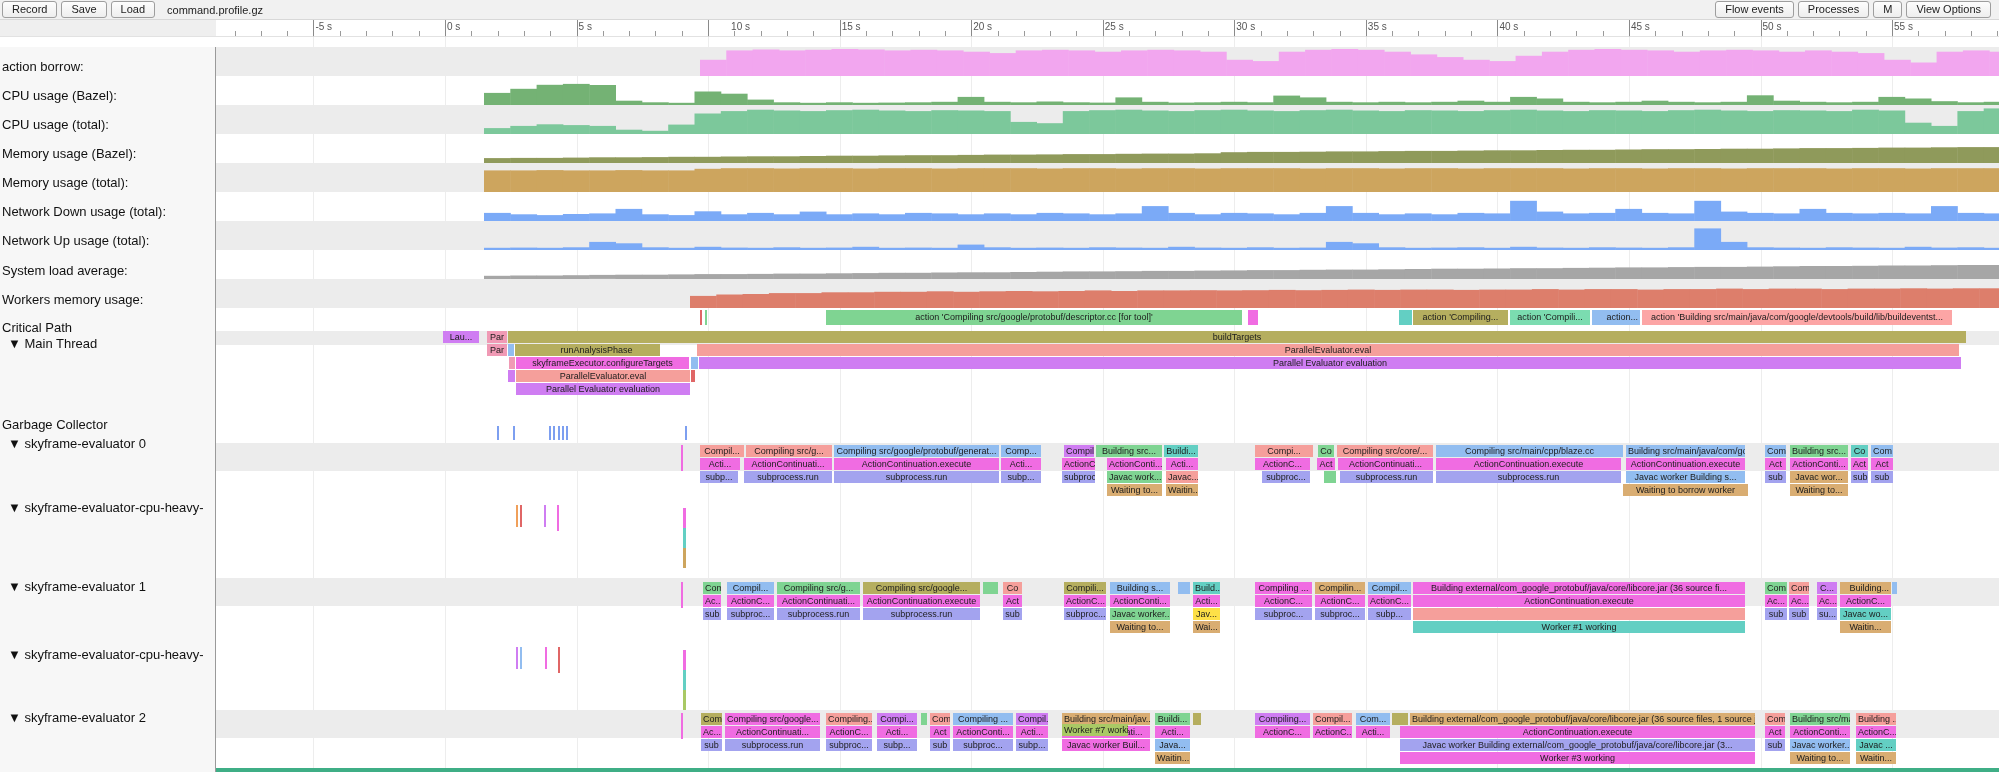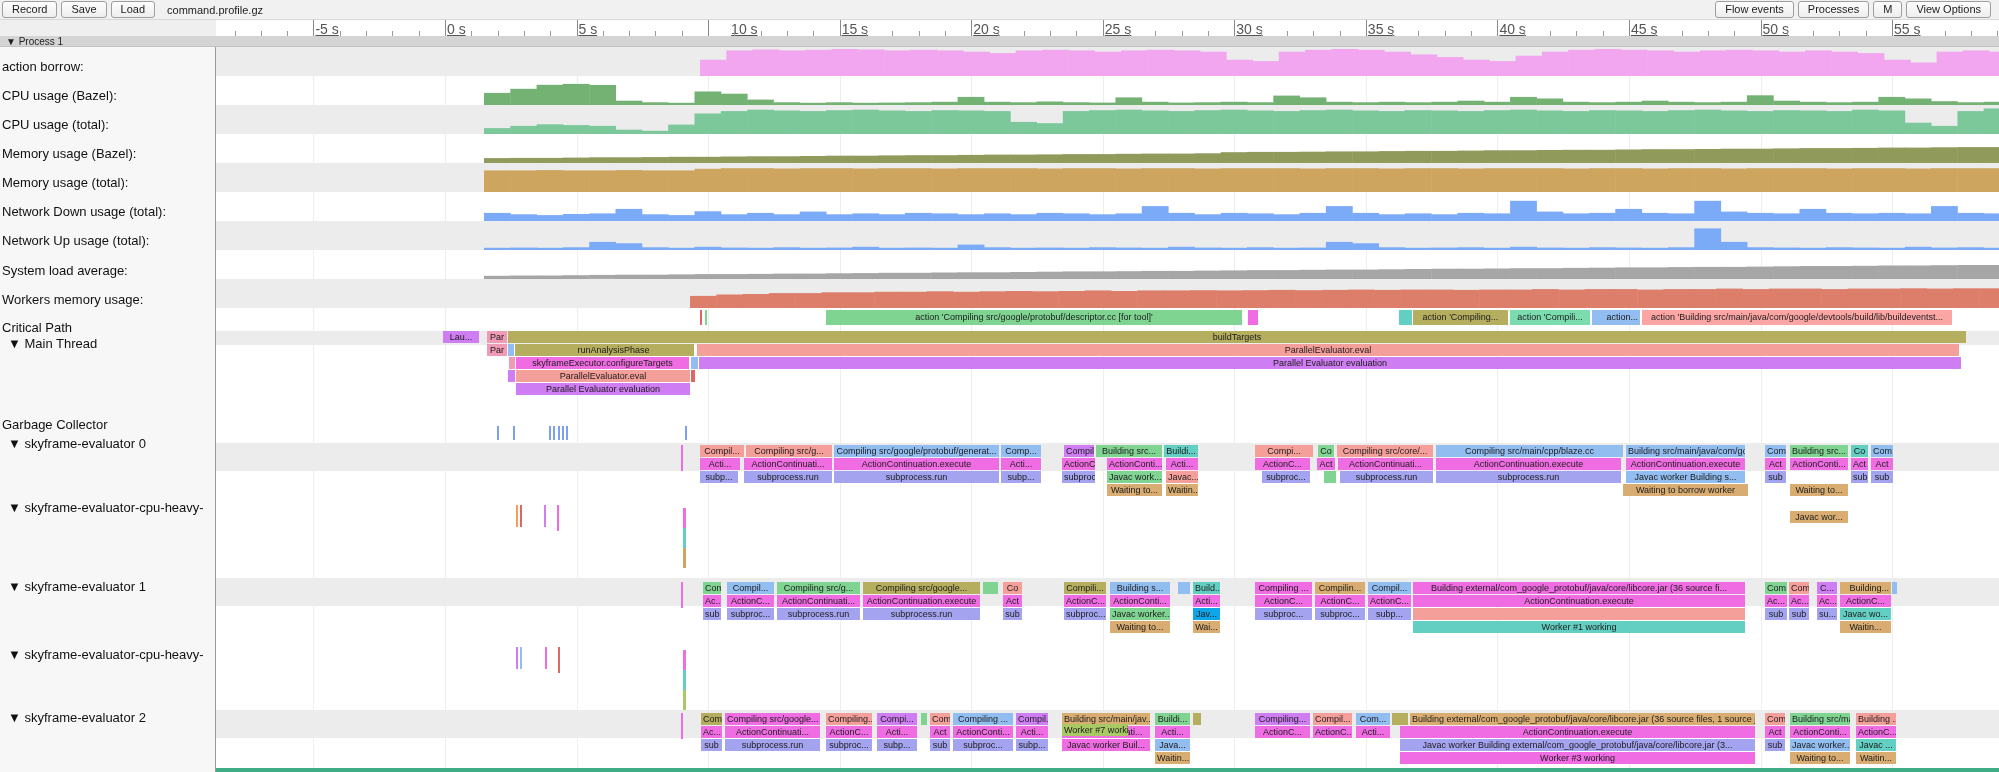--- a/index.html
+++ b/index.html
@@ -10,21 +10,21 @@
            border-bottom:1px solid #d8d8d8;display:flex;align-items:center;padding:0;box-sizing:border-box;}
   .tb-btn{display:inline-block;margin:1px 2px;padding:1px 9px;font-size:11px;color:#222;
           background:linear-gradient(#fdfdfd,#eee);border:1px solid #9e9e9e;border-radius:3px;line-height:13px;}
   #filename{font-size:11px;color:#222;margin-left:10px;}
   #tb-right{margin-left:auto;display:flex;align-items:center;margin-right:6px;}
   
   #ruler{position:absolute;left:0;top:20px;width:1999px;height:16px;background:#fff;border-bottom:1px solid #e2e2e2;}
   #ruler-left{position:absolute;left:0;top:0;width:216px;height:16px;background:#efefef;}
   .tick-minor{position:absolute;bottom:0;width:1px;height:5px;background:#9a9a9a;}
   .tick-major{position:absolute;top:0;width:1px;height:16px;background:#8a8a8a;}
-  .tick-label{position:absolute;top:1px;font-size:14px;color:#555;white-space:nowrap;text-decoration:underline;}
+  .tick-label{position:absolute;top:1px;font-size:10px;color:#555;white-space:nowrap;}
   
   #process-bar{position:absolute;left:0;top:36px;width:1999px;height:11px;background:#d4d4d4;
                font-size:10px;color:#222;line-height:11px;padding-left:6px;box-sizing:border-box;border-bottom:1px solid #c2c2c2;z-index:6;}
   
   #labels{position:absolute;left:0;top:47px;width:215px;height:725px;background:#f7f7f7;
           border-right:1px solid #9a9a9a;z-index:5;}
   .row-label{position:absolute;left:2px;font-size:13px;color:#111;white-space:nowrap;}
   .row-label.sec{left:8px;}
   
   #track{position:absolute;left:0;top:36px;width:1999px;height:736px;z-index:1;}
@@ -132,21 +132,20 @@
       <div class="tick-minor" style="left: 1839.43px;"></div>
       <div class="tick-minor" style="left: 1865.74px;"></div>
       <div class="tick-major" style="left: 1892.05px;"></div>
       <div class="tick-label" style="left: 1894.05px;">55 s</div>
       <div class="tick-minor" style="left: 1918.36px;"></div>
       <div class="tick-minor" style="left: 1944.67px;"></div>
       <div class="tick-minor" style="left: 1970.98px;"></div>
       <div class="tick-minor" style="left: 1997.29px;"></div>
     </div>
 
-  <div id="process-bar">▼ Process 1</div>
 
   <div id="track">
       <div class="gridline" style="left: 313.45px; height: 736px;"></div>
       <div class="gridline" style="left: 445px; height: 736px;"></div>
       <div class="gridline" style="left: 576.55px; height: 736px;"></div>
       <div class="gridline" style="left: 708.1px; height: 736px;"></div>
       <div class="gridline" style="left: 839.65px; height: 736px;"></div>
       <div class="gridline" style="left: 971.2px; height: 736px;"></div>
       <div class="gridline" style="left: 1102.75px; height: 736px;"></div>
       <div class="gridline" style="left: 1234.3px; height: 736px;"></div>
@@ -693,21 +692,21 @@
       <div class="block" style="left: 1399px; top: 274px; width: 13px; height: 15px; line-height: 15px; background: rgb(99, 207, 195);"></div>
       <div class="block" style="left: 1413px; top: 274px; width: 95px; height: 15px; line-height: 15px; background: rgb(181, 174, 95);">action 'Compiling...</div>
       <div class="block" style="left: 1510px; top: 274px; width: 80px; height: 15px; line-height: 15px; background: rgb(123, 220, 176);">action 'Compili...</div>
       <div class="block" style="left: 1592px; top: 274px; width: 48px; height: 15px; line-height: 15px; background: rgb(146, 189, 240); text-align: right;">action...</div>
       <div class="block" style="left: 1642px; top: 274px; width: 310px; height: 15px; line-height: 15px; background: #fca5a5;">action 'Building src/main/java/com/google/devtools/build/lib/buildeventst...</div>
       <div class="block" style="left: 443px; top: 295px; width: 36px; height: 12px; line-height: 12px; background: rgb(207, 125, 242);">Lau...</div>
       <div class="block" style="left: 487px; top: 295px; width: 20px; height: 12px; line-height: 12px; background: rgb(240, 154, 181);">Par</div>
       <div class="block" style="left: 508px; top: 295px; width: 1458px; height: 12px; line-height: 12px; background: rgb(181, 174, 95);">buildTargets</div>
       <div class="block" style="left: 487px; top: 308px; width: 20px; height: 12px; line-height: 12px; background: rgb(240, 154, 181);">Par</div>
       <div class="block" style="left: 508px; top: 308px; width: 6px; height: 12px; line-height: 12px; background: rgb(146, 189, 240);"></div>
-      <div class="block" style="left: 515px; top: 308px; width: 179px; height: 12px; line-height: 12px; background: rgb(181, 174, 95); padding-left: 20px;">runAnalysisPhase</div>
+      <div class="block" style="left: 515px; top: 308px; width: 145px; height: 12px; line-height: 12px; background: rgb(181, 174, 95); padding-left: 20px;">runAnalysisPhase</div>
       <div class="block" style="left: 697px; top: 308px; width: 1262px; height: 12px; line-height: 12px; background: rgb(245, 159, 155);">ParallelEvaluator.eval</div>
       <div class="block" style="left: 509px; top: 321px; width: 6px; height: 12px; line-height: 12px; background: rgb(240, 154, 181);"></div>
       <div class="block" style="left: 516px; top: 321px; width: 173px; height: 12px; line-height: 12px; background: rgb(240, 108, 226);">skyframeExecutor.configureTargets</div>
       <div class="block" style="left: 691px; top: 321px; width: 7px; height: 12px; line-height: 12px; background: rgb(146, 189, 240);"></div>
       <div class="block" style="left: 699px; top: 321px; width: 1262px; height: 12px; line-height: 12px; background: rgb(207, 125, 242);">Parallel Evaluator evaluation</div>
       <div class="block" style="left: 508px; top: 334px; width: 7px; height: 12px; line-height: 12px; background: rgb(207, 125, 242);"></div>
       <div class="block" style="left: 516px; top: 334px; width: 174px; height: 12px; line-height: 12px; background: rgb(245, 159, 155);">ParallelEvaluator.eval</div>
       <div class="block" style="left: 691px; top: 334px; width: 3px; height: 12px; line-height: 12px; background: rgb(224, 102, 102);"></div>
       <div class="block" style="left: 516px; top: 347px; width: 174px; height: 12px; line-height: 12px; background: rgb(207, 125, 242);">Parallel Evaluator evaluation</div>
       <div class="block" style="left: 700px; top: 409px; width: 44px; height: 12px; line-height: 12px; background: rgb(245, 159, 155);">Compil...</div>
@@ -748,21 +747,21 @@
       <div class="block" style="left: 1001px; top: 435px; width: 40px; height: 12px; line-height: 12px; background: rgb(163, 163, 239);">subp...</div>
       <div class="block" style="left: 1062px; top: 435px; width: 33px; height: 12px; line-height: 12px; background: rgb(163, 163, 239);">subproc...</div>
       <div class="block" style="left: 1107px; top: 435px; width: 55px; height: 12px; line-height: 12px; background: rgb(127, 212, 146);">Javac work...</div>
       <div class="block" style="left: 1166px; top: 435px; width: 32px; height: 12px; line-height: 12px; background: rgb(245, 159, 155);">Javac...</div>
       <div class="block" style="left: 1262px; top: 435px; width: 48px; height: 12px; line-height: 12px; background: rgb(163, 163, 239);">subproc...</div>
       <div class="block" style="left: 1324px; top: 435px; width: 12px; height: 12px; line-height: 12px; background: rgb(127, 212, 146);"></div>
       <div class="block" style="left: 1340px; top: 435px; width: 93px; height: 12px; line-height: 12px; background: rgb(163, 163, 239);">subprocess.run</div>
       <div class="block" style="left: 1436px; top: 435px; width: 185px; height: 12px; line-height: 12px; background: rgb(163, 163, 239);">subprocess.run</div>
       <div class="block" style="left: 1626px; top: 435px; width: 119px; height: 12px; line-height: 12px; background: rgb(146, 189, 240);">Javac worker Building s...</div>
       <div class="block" style="left: 1765px; top: 435px; width: 21px; height: 12px; line-height: 12px; background: rgb(163, 163, 239);">sub</div>
-      <div class="block" style="left: 1790px; top: 435px; width: 58px; height: 12px; line-height: 12px; background: rgb(217, 173, 114); margin-top: 40px;">Javac wor...</div>
+      <div class="block" style="left: 1790px; top: 435px; width: 58px; height: 12px; line-height: 12px; background: rgb(217, 173, 114);">Javac wor...</div>
       <div class="block" style="left: 1851px; top: 435px; width: 17px; height: 12px; line-height: 12px; background: rgb(163, 163, 239);">sub</div>
       <div class="block" style="left: 1871px; top: 435px; width: 22px; height: 12px; line-height: 12px; background: rgb(163, 163, 239);">sub</div>
       <div class="block" style="left: 1107px; top: 448px; width: 55px; height: 12px; line-height: 12px; background: rgb(217, 173, 114);">Waiting to...</div>
       <div class="block" style="left: 1166px; top: 448px; width: 32px; height: 12px; line-height: 12px; background: rgb(217, 173, 114);">Waitin...</div>
       <div class="block" style="left: 1623px; top: 448px; width: 125px; height: 12px; line-height: 12px; background: rgb(217, 173, 114);">Waiting to borrow worker</div>
       <div class="block" style="left: 1790px; top: 448px; width: 58px; height: 12px; line-height: 12px; background: rgb(217, 173, 114);">Waiting to...</div>
       <div class="block" style="left: 703px; top: 546px; width: 18px; height: 12px; line-height: 12px; background: rgb(127, 212, 146);">Com</div>
       <div class="block" style="left: 727px; top: 546px; width: 47px; height: 12px; line-height: 12px; background: rgb(146, 189, 240);">Compil...</div>
       <div class="block" style="left: 777px; top: 546px; width: 83px; height: 12px; line-height: 12px; background: rgb(127, 212, 146);">Compiling src/g...</div>
       <div class="block" style="left: 863px; top: 546px; width: 117px; height: 12px; line-height: 12px; background: rgb(181, 174, 95);">Compiling src/google...</div>
@@ -797,21 +796,21 @@
       <div class="block" style="left: 1789px; top: 559px; width: 20px; height: 12px; line-height: 12px; background: rgb(240, 108, 226);">Ac...</div>
       <div class="block" style="left: 1817px; top: 559px; width: 20px; height: 12px; line-height: 12px; background: rgb(240, 108, 226);">Ac...</div>
       <div class="block" style="left: 1840px; top: 559px; width: 51px; height: 12px; line-height: 12px; background: rgb(240, 108, 226);">ActionC...</div>
       <div class="block" style="left: 703px; top: 572px; width: 18px; height: 12px; line-height: 12px; background: rgb(163, 163, 239);">sub</div>
       <div class="block" style="left: 727px; top: 572px; width: 47px; height: 12px; line-height: 12px; background: rgb(163, 163, 239);">subproc...</div>
       <div class="block" style="left: 777px; top: 572px; width: 83px; height: 12px; line-height: 12px; background: rgb(163, 163, 239);">subprocess.run</div>
       <div class="block" style="left: 863px; top: 572px; width: 117px; height: 12px; line-height: 12px; background: rgb(163, 163, 239);">subprocess.run</div>
       <div class="block" style="left: 1003px; top: 572px; width: 19px; height: 12px; line-height: 12px; background: rgb(163, 163, 239);">sub</div>
       <div class="block" style="left: 1064px; top: 572px; width: 42px; height: 12px; line-height: 12px; background: rgb(163, 163, 239);">subproc...</div>
       <div class="block" style="left: 1110px; top: 572px; width: 60px; height: 12px; line-height: 12px; background: rgb(127, 212, 146);">Javac worker...</div>
-      <div class="block" style="left: 1193px; top: 572px; width: 27px; height: 12px; line-height: 12px; background: #0ea5e9;">Jav...</div>
+      <div class="block" style="left: 1193px; top: 572px; width: 27px; height: 12px; line-height: 12px; background: #fde047;">Jav...</div>
       <div class="block" style="left: 1255px; top: 572px; width: 57px; height: 12px; line-height: 12px; background: rgb(163, 163, 239);">subproc...</div>
       <div class="block" style="left: 1315px; top: 572px; width: 50px; height: 12px; line-height: 12px; background: rgb(163, 163, 239);">subproc...</div>
       <div class="block" style="left: 1368px; top: 572px; width: 43px; height: 12px; line-height: 12px; background: rgb(163, 163, 239);">subp...</div>
       <div class="block" style="left: 1413px; top: 572px; width: 332px; height: 12px; line-height: 12px; background: rgb(245, 159, 155);"></div>
       <div class="block" style="left: 1765px; top: 572px; width: 22px; height: 12px; line-height: 12px; background: rgb(163, 163, 239);">sub</div>
       <div class="block" style="left: 1789px; top: 572px; width: 20px; height: 12px; line-height: 12px; background: rgb(163, 163, 239);">sub</div>
       <div class="block" style="left: 1817px; top: 572px; width: 20px; height: 12px; line-height: 12px; background: rgb(163, 163, 239);">su...</div>
       <div class="block" style="left: 1840px; top: 572px; width: 51px; height: 12px; line-height: 12px; background: rgb(99, 207, 195);">Javac wo...</div>
       <div class="block" style="left: 1110px; top: 585px; width: 60px; height: 12px; line-height: 12px; background: rgb(217, 173, 114);">Waiting to...</div>
       <div class="block" style="left: 1193px; top: 585px; width: 27px; height: 12px; line-height: 12px; background: rgb(217, 173, 114);">Wai...</div>

